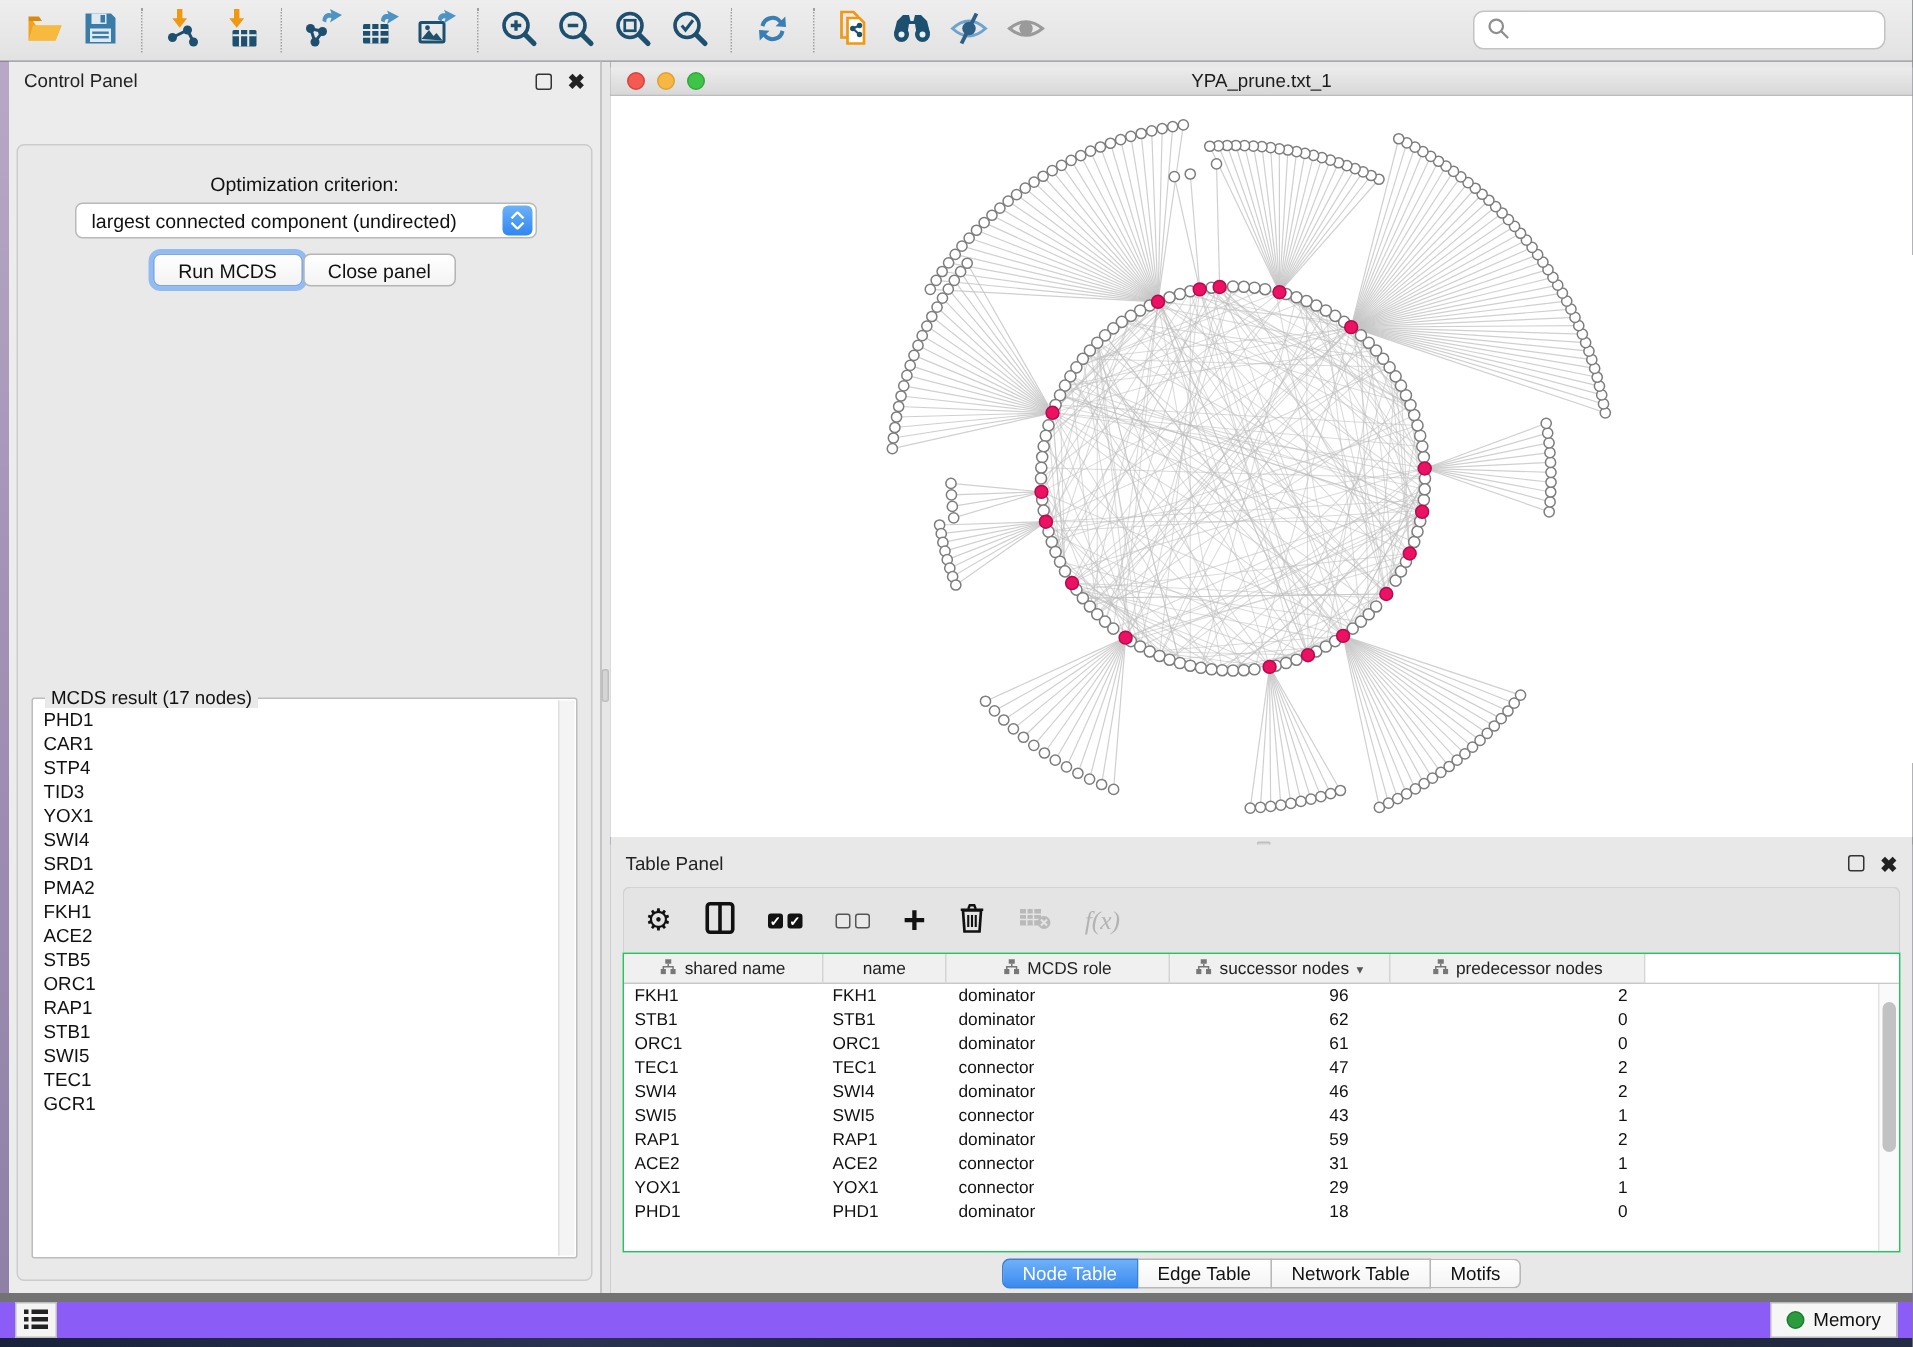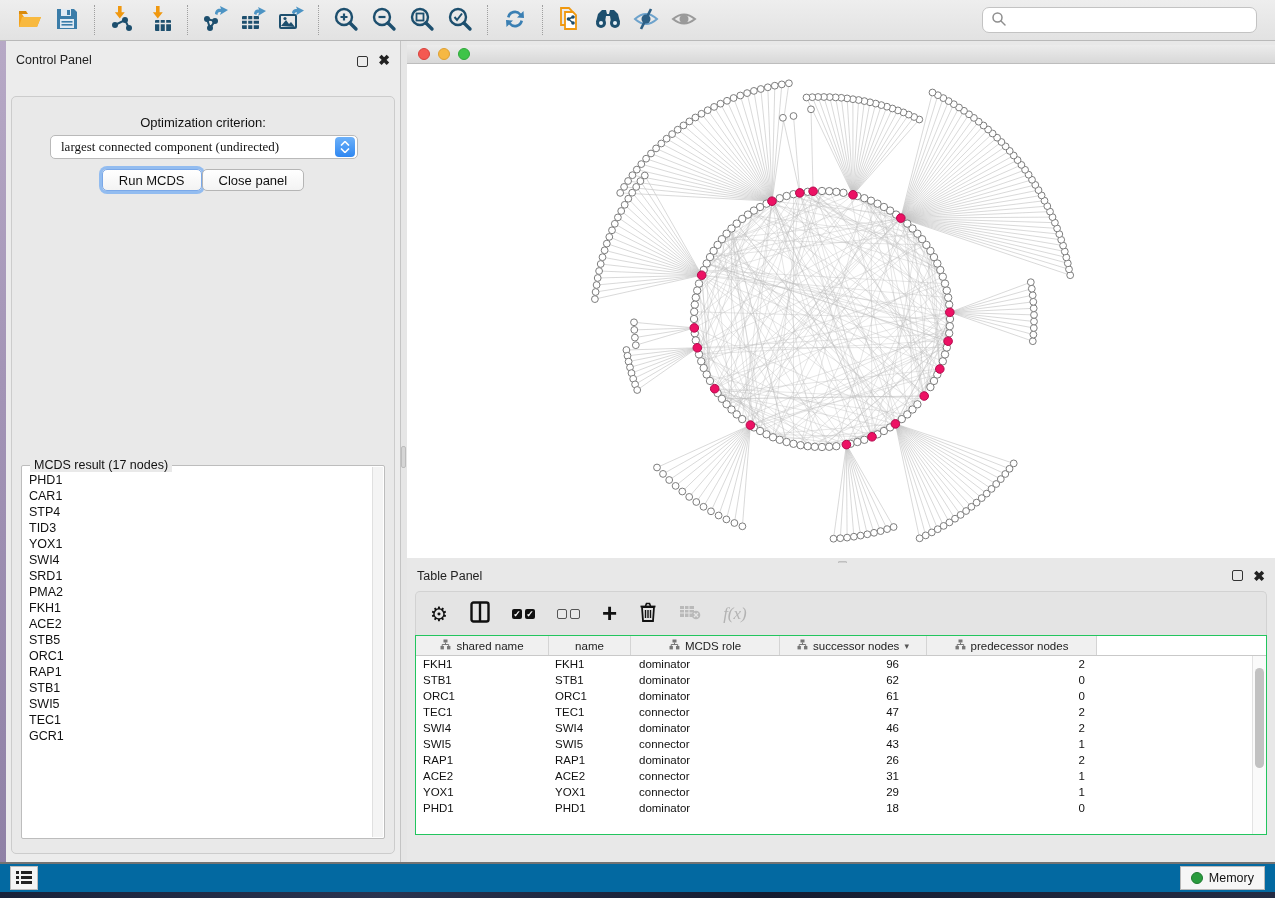--- a/index.html
+++ b/index.html
@@ -18,38 +18,38 @@
   .searchbox input { border:none; outline:none; flex:1; font-size:12px; font-family:"Liberation Sans",sans-serif; background:transparent; }
 
   
   .left-strip { position:absolute; left:0; top:41px; width:6px; height:851px;
     background:linear-gradient(#b7a9c6,#a394b6 40%,#8e80a5); }
   .bottom-strip { position:absolute; left:0; top:892px; width:1275px; height:6px;
     background:linear-gradient(90deg,#18223a,#2a3450 30%,#141c30 60%,#232c44); }
 
   
   .control-panel { position:absolute; left:6px; top:41px; width:395px; height:821px; background:#ececec; border-right:1px solid #c4c4c4; }
-  .panel-head { height:26px; display:flex; align-items:flex-end; padding:0 10px; }
+  .panel-head { height:26px; display:flex; align-items:center; padding:0 10px; }
   .panel-title { font-size:12.5px; color:#222; }
   .ph-spacer { flex:1; }
   .ph-float { width:11px; height:11px; border:1.6px solid #333; border-radius:2px; margin-right:10px; }
   .ph-close { font-size:14px; font-weight:bold; color:#222; line-height:1; }
 
   .tabbar { display:flex; justify-content:center; margin-top:6px; }
   .tab { height:21px; padding:0 14px; background:linear-gradient(#ffffff,#f2f2f2); border:1px solid #b3b3b3; border-left:none;
     display:flex; align-items:center; font-size:12.5px; color:#111; }
   .tab:first-child { border-left:1px solid #b3b3b3; border-radius:5px 0 0 5px; }
   .tab:last-child { border-radius:0 5px 5px 0; }
   .tab.active { background:linear-gradient(#74b3f8,#3c8cf0); color:#fff; border-color:#3c7fd6; }
 
   .cp-content { position:absolute; left:5px; right:5px; top:55px; bottom:8px; background:#e9e9e9;
     border:1px solid #cccccc; border-radius:5px; }
   .opt-label { text-align:center; margin-top:18px; font-size:13px; color:#111; }
   .combo { position:absolute; left:38px; right:36px; top:38px; height:24px; background:#fff; border:1px solid #b9b9b9;
-    border-radius:5px; display:flex; align-items:center;font-family:Liberation Serif, serif; }
+    border-radius:5px; display:flex; align-items:center; }
   .combo-text { flex:1; padding-left:10px; font-size:13px; color:#111; white-space:nowrap; overflow:hidden; }
   .combo-stepper { width:20px; height:20px; margin-right:2px; border-radius:4px;
     background:linear-gradient(#6db1f9,#2f87f1); display:flex; flex-direction:column; align-items:center; justify-content:center; gap:2px; }
   .combo-stepper svg { display:block; }
   .btn-row { position:absolute; left:0; right:0; top:72px; display:flex; justify-content:center; }
   .mac-btn { height:22px; padding:0 16px; background:linear-gradient(#ffffff,#f3f3f3); border:1px solid #b5b5b5;
     border-radius:5px; font-size:13px; color:#111; display:flex; align-items:center; }
   .mac-btn.focused { box-shadow:0 0 0 3px rgba(100,165,245,.65); border-color:#7aa8e8; }
 
   .groupbox { position:absolute; left:9px; right:9px; top:368px; bottom:14px; border:1px solid #bdbdbd; border-radius:2px; background:#fff; }
@@ -108,21 +108,21 @@
   .t-thumb { position:absolute; left:2px; top:12px; width:9px; height:100px; background:#c2c2c2; border-radius:5px; }
 
   .tp-tabs { position:absolute; left:0; right:0; bottom:3px; display:flex; justify-content:center; }
   .tp-tab { height:20px; padding:0 13px; background:linear-gradient(#ffffff,#f4f4f4); border:1px solid #b8b8b8; border-left:none;
     display:flex; align-items:center; font-size:12.5px; color:#111; }
   .tp-tab:first-child { border-left:1px solid #b8b8b8; border-radius:5px 0 0 5px; }
   .tp-tab:last-child { border-radius:0 5px 5px 0; }
   .tp-tab.active { background:linear-gradient(#6fb0f8,#3a8bf0); color:#fff; border-color:#3c7fd6; }
 
   
-  .status-bar { position:absolute; left:0; top:862px; width:1275px; height:30px; background:#0369a1; border-top:2px solid #737373;
+  .status-bar { position:absolute; left:0; top:862px; width:1275px; height:30px; background:#8b5cf6; border-top:6px solid #737373;
     display:flex; align-items:center; padding:0 10px; }
   .list-btn { width:28px; height:24px; background:#f4f4f4; border:1px solid #bdbdbd; display:flex; align-items:center; justify-content:center; }
   .memory-btn { margin-left:auto; height:24px; background:#f6f6f6; border:1px solid #b9b9b9; display:flex; align-items:center;
     gap:6px; padding:0 10px; font-size:12.5px; color:#111; }
   .mem-dot { width:12px; height:12px; border-radius:50%; background:#2a9c3e; border:1px solid #1f7a30; }
 </style>
 </head>
 <body>
 
 <div class="toolbar">
@@ -326,20 +326,21 @@
 </div>
 
 <div class="v-splitter">
   <div class="v-grip"></div>
 </div>
 
 <div class="right-area">
 
   <div class="net-window">
     <div class="net-titlebar">
+      <span class="net-title">YPA_prune.txt_1</span>
       <span class="traffic">
         <span class="light red"></span>
         <span class="light yellow"></span>
         <span class="light green"></span>
       </span>
     </div>
     <div class="net-canvas">
       <svg viewBox="0 0 868 494" preserveAspectRatio="none">
           <g>
             <line x1="517.2" y1="332.0" x2="314.9" y2="334.8" stroke="#bdbdbd" stroke-width="0.7" opacity="0.55"></line>
@@ -1205,21 +1206,21 @@
             <div class="td c0">SWI5</div>
             <div class="td c1">SWI5</div>
             <div class="td c2">connector</div>
             <div class="td c3">43</div>
             <div class="td c4">1</div>
           </div>
           <div class="tr">
             <div class="td c0">RAP1</div>
             <div class="td c1">RAP1</div>
             <div class="td c2">dominator</div>
-            <div class="td c3">26</div>
+            <div class="td c3">59</div>
             <div class="td c4">2</div>
           </div>
           <div class="tr">
             <div class="td c0">ACE2</div>
             <div class="td c1">ACE2</div>
             <div class="td c2">connector</div>
             <div class="td c3">31</div>
             <div class="td c4">1</div>
           </div>
           <div class="tr">
@@ -1235,20 +1236,26 @@
             <div class="td c2">dominator</div>
             <div class="td c3">18</div>
             <div class="td c4">0</div>
           </div>
         </div>
       <div class="t-scroll">
           <div class="t-thumb"></div>
         </div>
     </div>
 
+    <div class="tp-tabs">
+      <div class="tp-tab active">Node Table</div>
+      <div class="tp-tab">Edge Table</div>
+      <div class="tp-tab">Network Table</div>
+      <div class="tp-tab">Motifs</div>
+    </div>
   </div>
 </div>
 
 <div class="status-bar">
   <div class="list-btn">
     <span><svg width="16" height="14" viewBox="0 0 16 14">
           <g fill="#222">
             <rect x="0" y="1" width="3" height="3"></rect>
             <rect x="5" y="1" width="11" height="3"></rect>
             <rect x="0" y="6" width="3" height="3"></rect>

